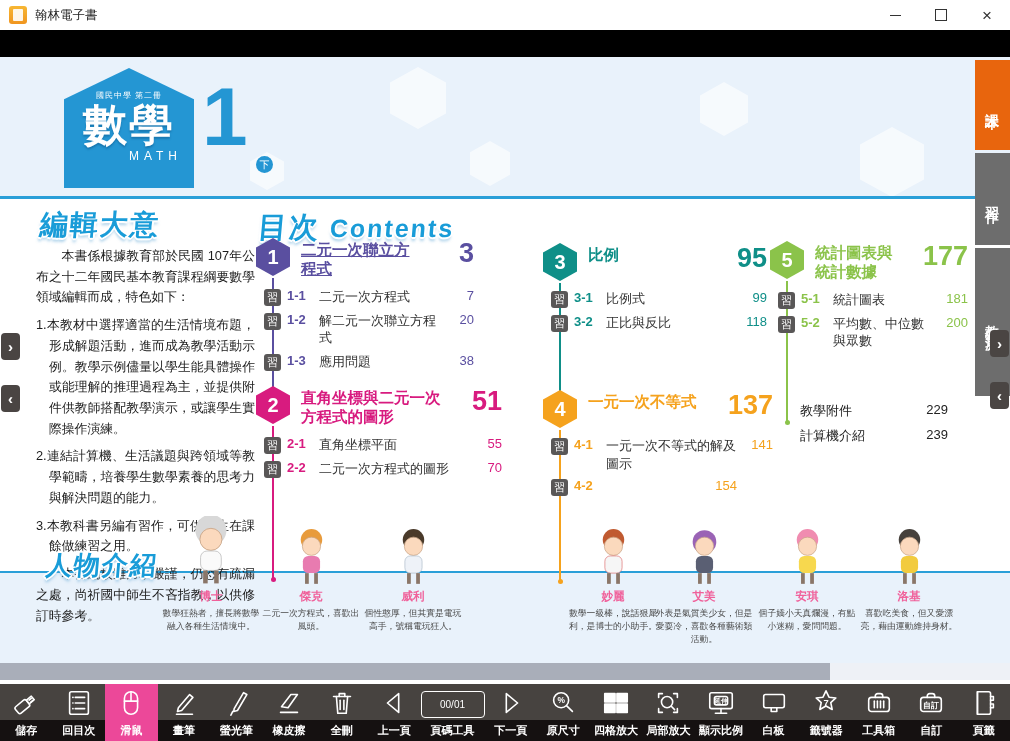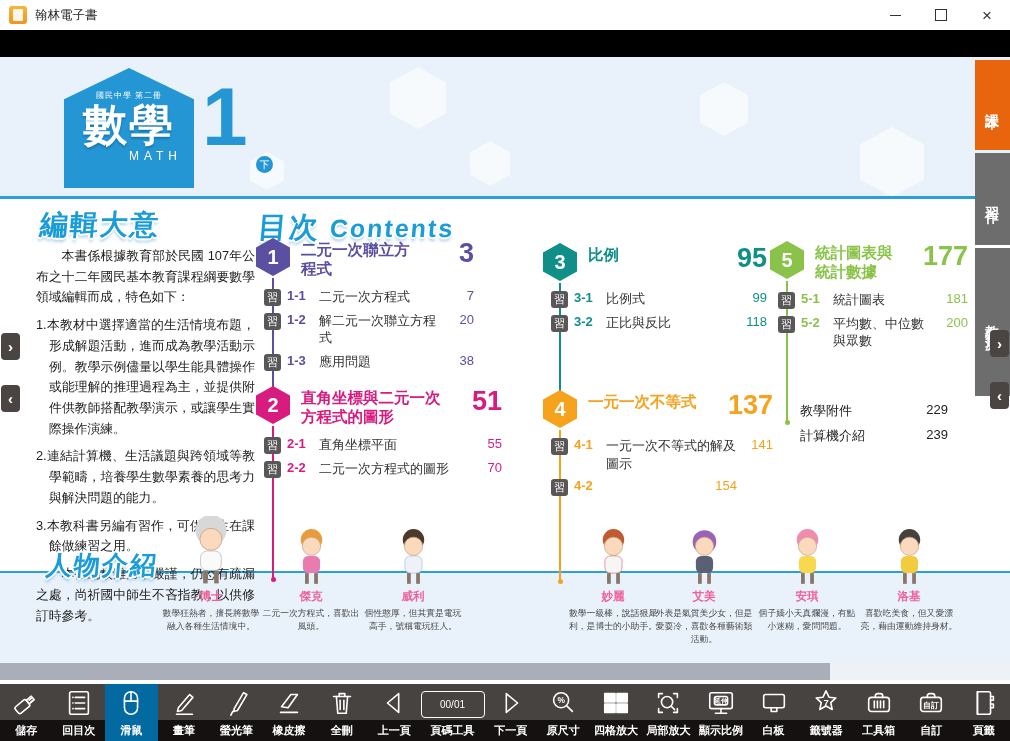--- a/index.html
+++ b/index.html
@@ -64,21 +64,21 @@
   .vline{position:absolute;left:16px;top:40px;width:2px;background:var(--c);z-index:0;}
   .vline::after{content:"";position:absolute;left:-1.5px;bottom:-4px;width:5px;height:5px;border-radius:50%;background:var(--c);}
   .secs{position:relative;z-index:1;margin:9px 0 0 8px;}
   .sec{display:grid;grid-template-columns:19px 28px 1fr 32px;gap:4px;align-items:start;
        margin-bottom:6px;font-size:13px;cursor:pointer;}
   .badge{width:17px;height:17px;border-radius:3px;background:#595757;color:#fff;font-size:11px;
          display:flex;align-items:center;justify-content:center;margin-top:1px;}
   .snum{font-weight:bold;color:var(--c);}
   .stitle{color:#333;line-height:1.35;}
   .spage{text-align:right;color:var(--c);}
-  .ch1{left:256px;top:238px;width:218px;}  .ch1 .ch-title{width:116px;} .ch1 .vline{height:132px;}
+  .ch1{left:256px;top:238px;width:218px;}  .ch1 .ch-title{width:116px;text-decoration:underline;} .ch1 .vline{height:132px;}
   .ch2{left:256px;top:386px;width:246px;}  .ch2 .ch-title{width:152px;} .ch2 .vline{height:152px;}
   .ch3{left:543px;top:243px;width:224px;}  .ch3 .vline{height:128px;}
   .ch4{left:543px;top:390px;width:230px;}  .ch4 .vline{height:150px;}
   .ch5{left:770px;top:241px;width:198px;}  .ch5 .ch-title{width:92px;} .ch5 .vline{height:140px;}
   .extras{position:absolute;left:800px;top:402px;width:148px;}
   .extra-row{display:flex;justify-content:space-between;font-size:13px;color:#222;margin-bottom:7px;cursor:pointer;}
   
   .char{position:absolute;width:98px;text-align:center;z-index:4;}
   .char .fig{display:block;margin:0 auto;}
   .char .cname{font-size:11.5px;font-weight:bold;color:#f0609a;margin-top:3px;}
@@ -105,21 +105,21 @@
   .ar1{right:1px;top:330px;} .ar2{right:1px;top:382px;}
   
   .hscroll{position:absolute;left:0;top:663px;width:1010px;height:17px;background:#eef1f6;}
   .hthumb{position:absolute;left:0;top:0;width:830px;height:17px;background:#a9aeb9;cursor:grab;}
   .whitegap{position:absolute;left:0;top:680px;width:1010px;height:4px;background:#fff;}
   
   .toolbar{position:absolute;left:0;top:684px;width:1010px;height:57px;background:#474340;display:flex;}
   .labelstrip{position:absolute;left:0;bottom:0;width:1010px;height:21px;background:#151111;}
   .t-item{position:relative;flex:1;display:flex;flex-direction:column;align-items:center;
           justify-content:flex-start;padding-top:4px;cursor:pointer;z-index:1;}
-  .t-item.active{background:#0369a1;}
+  .t-item.active{background:#ec4899;}
   .t-item .lbl{position:absolute;bottom:3px;font-size:11px;font-weight:bold;color:#fff;white-space:nowrap;}
   .t-item svg{width:30px;height:30px;stroke:#fff;fill:none;stroke-width:1.7;stroke-linejoin:round;stroke-linecap:round;}
   .t-item svg text{stroke:none;fill:#fff;font-weight:bold;}
   .pagebox{width:62px;height:25px;border:1.6px solid #fff;border-radius:4px;margin-top:3px;
            display:flex;align-items:center;justify-content:center;color:#fff;font-size:10px;}
 </style>
 </head>
 <body>
 
 <div class="app">

